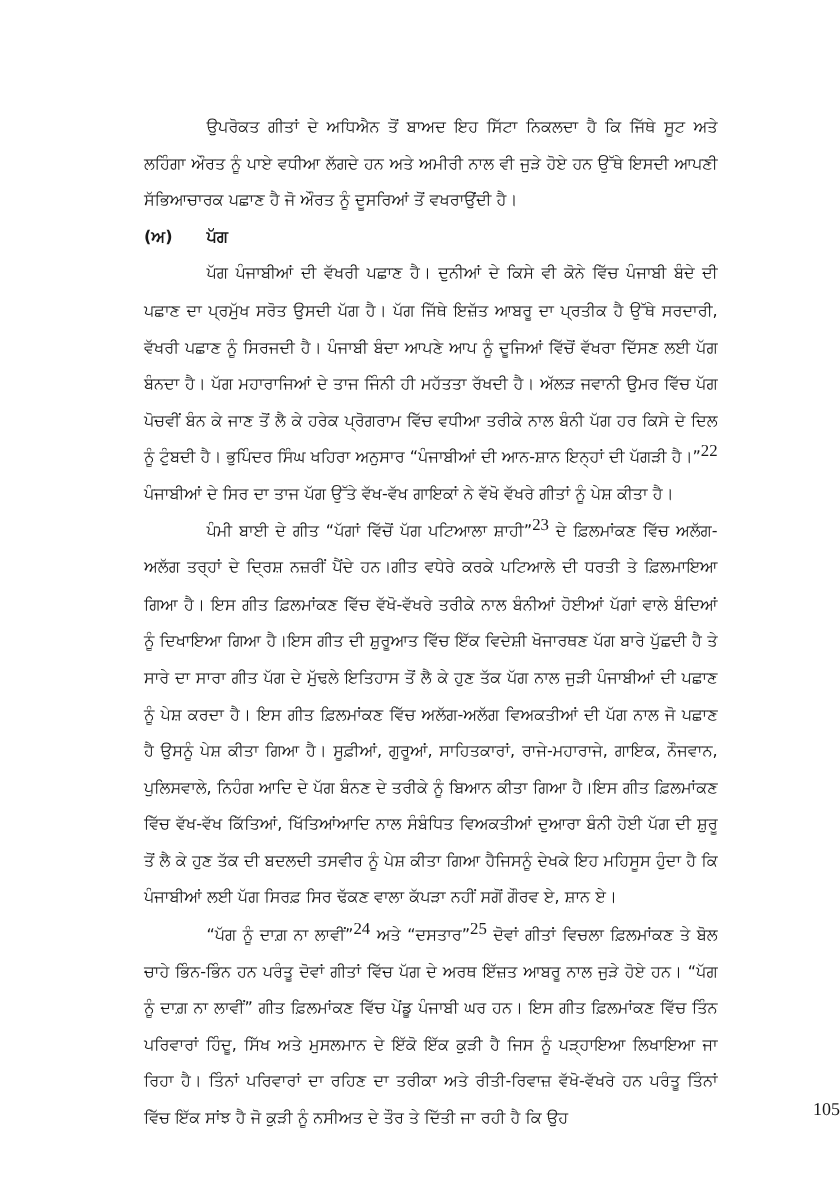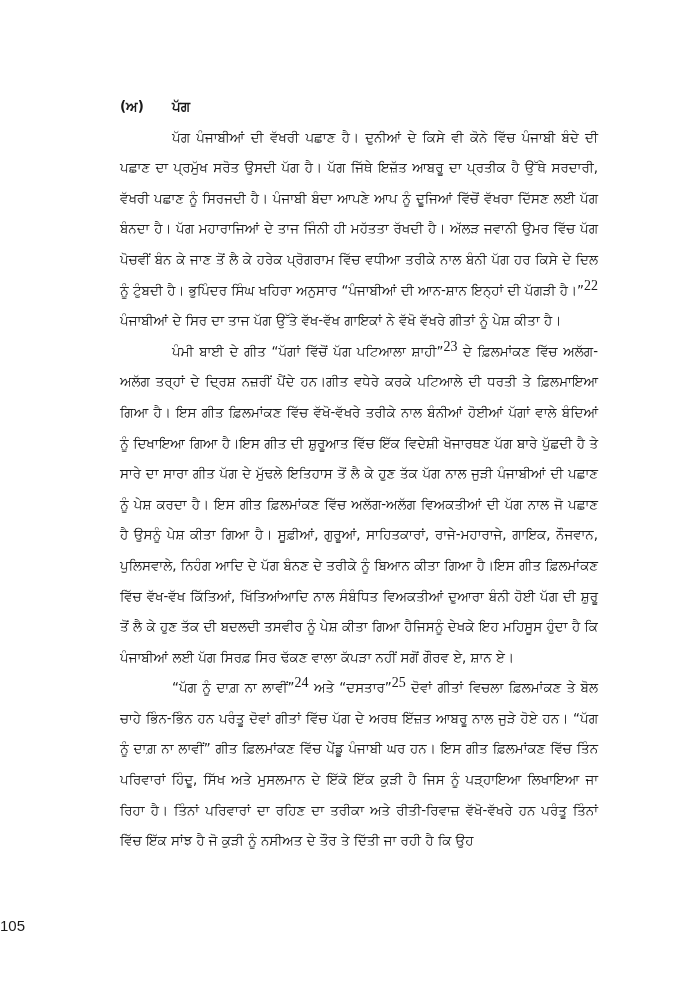--- a/index.html
+++ b/index.html
@@ -18,29 +18,30 @@
     margin: 0; text-align: justify; text-align-last: left;
   }
   .indent { text-indent: 52px; }
   .heading {
     margin: 0; font-weight: bold; display: flex; gap: 0;
   }
   .heading .marker { width: 52px; display: inline-block; font-weight: bold; }
   sup { font-family: "Liberation Serif", serif; font-size: 14px; line-height: 0; vertical-align: 5px; }
   .page-number {
     position: absolute; left: 0; width: 700px; top: 917px;
-    text-align: left; font-family: Liberation Sans, sans-serif; font-size: 15px; color: #1a1a1a;
+    text-align: right; font-family: Liberation Serif, serif; font-size: 15px; color: #1a1a1a;
   }
 </style>
 </head>
 <body>
 
 <div class="page">
   <div class="text-block">
 
+    <p class="para indent">ਉਪਰੋਕਤ ਗੀਤਾਂ ਦੇ ਅਧਿਐਨ ਤੋਂ ਬਾਅਦ ਇਹ ਸਿੱਟਾ ਨਿਕਲਦਾ ਹੈ ਕਿ ਜਿੱਥੇ ਸੂਟ ਅਤੇ ਲਹਿੰਗਾ ਔਰਤ ਨੂੰ ਪਾਏ ਵਧੀਆ ਲੱਗਦੇ ਹਨ ਅਤੇ ਅਮੀਰੀ ਨਾਲ ਵੀ ਜੁੜੇ ਹੋਏ ਹਨ ਉੱਥੇ ਇਸਦੀ ਆਪਣੀ ਸੱਭਿਆਚਾਰਕ ਪਛਾਣ ਹੈ ਜੋ ਔਰਤ ਨੂੰ ਦੂਸਰਿਆਂ ਤੋਂ ਵਖਰਾਉਂਦੀ ਹੈ।</p>
 
     <div class="heading">
       <span class="marker">(ਅ)</span>
       <span>ਪੱਗ</span>
     </div>
 
     <p class="para indent"><span>ਪੱਗ ਪੰਜਾਬੀਆਂ ਦੀ ਵੱਖਰੀ ਪਛਾਣ ਹੈ। ਦੁਨੀਆਂ ਦੇ ਕਿਸੇ ਵੀ ਕੋਨੇ ਵਿੱਚ ਪੰਜਾਬੀ ਬੰਦੇ ਦੀ ਪਛਾਣ ਦਾ ਪ੍ਰਮੁੱਖ ਸਰੋਤ ਉਸਦੀ ਪੱਗ ਹੈ। ਪੱਗ ਜਿੱਥੇ ਇਜ਼ੱਤ ਆਬਰੂ ਦਾ ਪ੍ਰਤੀਕ ਹੈ ਉੱਥੇ ਸਰਦਾਰੀ, ਵੱਖਰੀ ਪਛਾਣ ਨੂੰ ਸਿਰਜਦੀ ਹੈ। ਪੰਜਾਬੀ ਬੰਦਾ ਆਪਣੇ ਆਪ ਨੂੰ ਦੂਜਿਆਂ ਵਿੱਚੋਂ ਵੱਖਰਾ ਦਿੱਸਣ ਲਈ ਪੱਗ ਬੰਨਦਾ ਹੈ। ਪੱਗ ਮਹਾਰਾਜਿਆਂ ਦੇ ਤਾਜ ਜਿੰਨੀ ਹੀ ਮਹੱਤਤਾ ਰੱਖਦੀ ਹੈ। ਅੱਲੜ ਜਵਾਨੀ ਉਮਰ ਵਿੱਚ ਪੱਗ ਪੋਚਵੀਂ ਬੰਨ ਕੇ ਜਾਣ ਤੋਂ ਲੈ ਕੇ ਹਰੇਕ ਪ੍ਰੋਗਰਾਮ ਵਿੱਚ ਵਧੀਆ ਤਰੀਕੇ ਨਾਲ ਬੰਨੀ ਪੱਗ ਹਰ ਕਿਸੇ ਦੇ ਦਿਲ ਨੂੰ ਟੁੰਬਦੀ ਹੈ। ਭੁਪਿੰਦਰ ਸਿੰਘ ਖਹਿਰਾ ਅਨੁਸਾਰ “ਪੰਜਾਬੀਆਂ ਦੀ ਆਨ-ਸ਼ਾਨ ਇਨ੍ਹਾਂ ਦੀ ਪੱਗੜੀ ਹੈ।”</span><sup>22</sup><span> ਪੰਜਾਬੀਆਂ ਦੇ ਸਿਰ ਦਾ ਤਾਜ ਪੱਗ ਉੱਤੇ ਵੱਖ-ਵੱਖ ਗਾਇਕਾਂ ਨੇ ਵੱਖੋ ਵੱਖਰੇ ਗੀਤਾਂ ਨੂੰ ਪੇਸ਼ ਕੀਤਾ ਹੈ।</span></p>
 
     <p class="para indent"><span>ਪੰਮੀ ਬਾਈ ਦੇ ਗੀਤ “ਪੱਗਾਂ ਵਿੱਚੋਂ ਪੱਗ ਪਟਿਆਲਾ ਸ਼ਾਹੀ”</span><sup>23</sup><span> ਦੇ ਫ਼ਿਲਮਾਂਕਣ ਵਿੱਚ ਅਲੱਗ-ਅਲੱਗ ਤਰ੍ਹਾਂ ਦੇ ਦ੍ਰਿਸ਼ ਨਜ਼ਰੀਂ ਪੈਂਦੇ ਹਨ।ਗੀਤ ਵਧੇਰੇ ਕਰਕੇ ਪਟਿਆਲੇ ਦੀ ਧਰਤੀ ਤੇ ਫ਼ਿਲਮਾਇਆ ਗਿਆ ਹੈ। ਇਸ ਗੀਤ ਫ਼ਿਲਮਾਂਕਣ ਵਿੱਚ ਵੱਖੋ-ਵੱਖਰੇ ਤਰੀਕੇ ਨਾਲ ਬੰਨੀਆਂ ਹੋਈਆਂ ਪੱਗਾਂ ਵਾਲੇ ਬੰਦਿਆਂ ਨੂੰ ਦਿਖਾਇਆ ਗਿਆ ਹੈ।ਇਸ ਗੀਤ ਦੀ ਸ਼ੁਰੂਆਤ ਵਿੱਚ ਇੱਕ ਵਿਦੇਸ਼ੀ ਖੋਜਾਰਥਣ ਪੱਗ ਬਾਰੇ ਪੁੱਛਦੀ ਹੈ ਤੇ ਸਾਰੇ ਦਾ ਸਾਰਾ ਗੀਤ ਪੱਗ ਦੇ ਮੁੱਢਲੇ ਇਤਿਹਾਸ ਤੋਂ ਲੈ ਕੇ ਹੁਣ ਤੱਕ ਪੱਗ ਨਾਲ ਜੁੜੀ ਪੰਜਾਬੀਆਂ ਦੀ ਪਛਾਣ ਨੂੰ ਪੇਸ਼ ਕਰਦਾ ਹੈ। ਇਸ ਗੀਤ ਫ਼ਿਲਮਾਂਕਣ ਵਿੱਚ ਅਲੱਗ-ਅਲੱਗ ਵਿਅਕਤੀਆਂ ਦੀ ਪੱਗ ਨਾਲ ਜੋ ਪਛਾਣ ਹੈ ਉਸਨੂੰ ਪੇਸ਼ ਕੀਤਾ ਗਿਆ ਹੈ। ਸੂਫ਼ੀਆਂ, ਗੁਰੂਆਂ, ਸਾਹਿਤਕਾਰਾਂ, ਰਾਜੇ-ਮਹਾਰਾਜੇ, ਗਾਇਕ, ਨੌਜਵਾਨ, ਪੁਲਿਸਵਾਲੇ, ਨਿਹੰਗ ਆਦਿ ਦੇ ਪੱਗ ਬੰਨਣ ਦੇ ਤਰੀਕੇ ਨੂੰ ਬਿਆਨ ਕੀਤਾ ਗਿਆ ਹੈ।ਇਸ ਗੀਤ ਫ਼ਿਲਮਾਂਕਣ ਵਿੱਚ ਵੱਖ-ਵੱਖ ਕਿੱਤਿਆਂ, ਖਿੱਤਿਆਂਆਦਿ ਨਾਲ ਸੰਬੰਧਿਤ ਵਿਅਕਤੀਆਂ ਦੁਆਰਾ ਬੰਨੀ ਹੋਈ ਪੱਗ ਦੀ ਸ਼ੁਰੂ ਤੋਂ ਲੈ ਕੇ ਹੁਣ ਤੱਕ ਦੀ ਬਦਲਦੀ ਤਸਵੀਰ ਨੂੰ ਪੇਸ਼ ਕੀਤਾ ਗਿਆ ਹੈਜਿਸਨੂੰ ਦੇਖਕੇ ਇਹ ਮਹਿਸੂਸ ਹੁੰਦਾ ਹੈ ਕਿ ਪੰਜਾਬੀਆਂ ਲਈ ਪੱਗ ਸਿਰਫ਼ ਸਿਰ ਢੱਕਣ ਵਾਲਾ ਕੱਪੜਾ ਨਹੀਂ ਸਗੋਂ ਗੌਰਵ ਏ, ਸ਼ਾਨ ਏ।</span></p>
 

